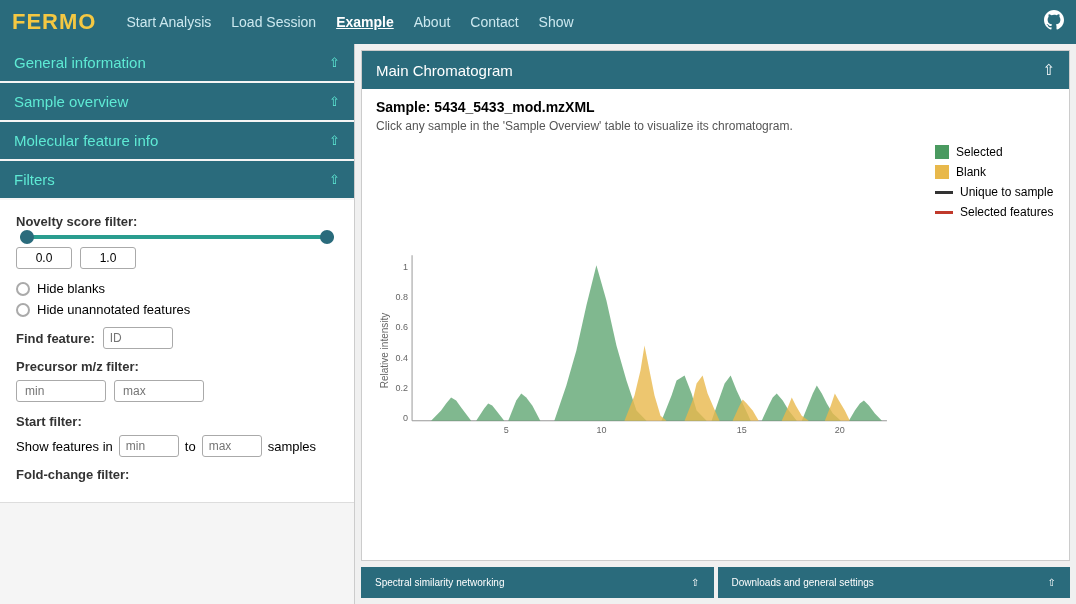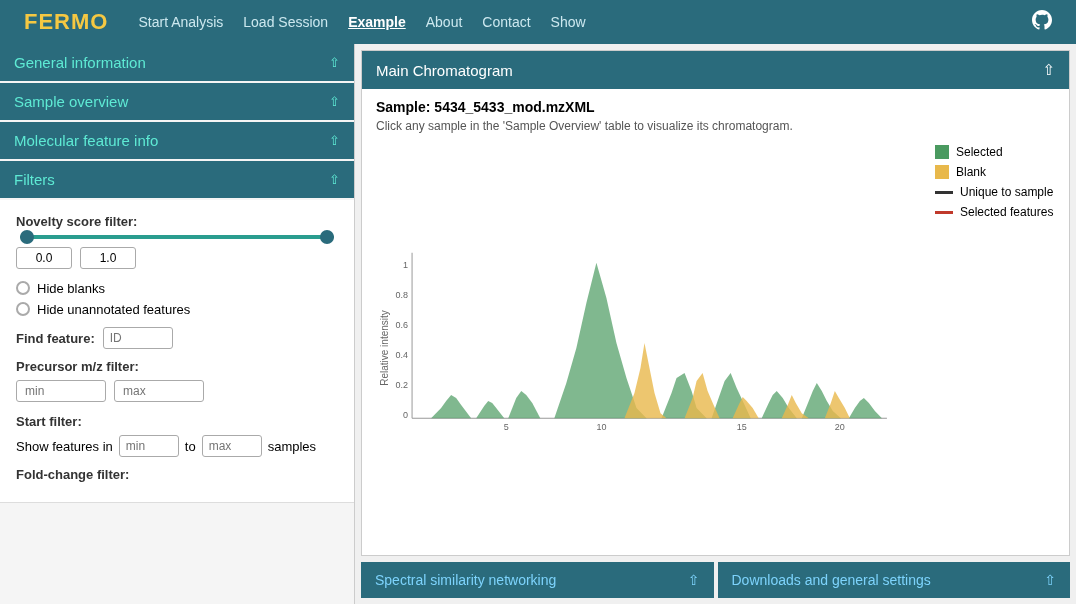--- a/index.html
+++ b/index.html
@@ -4,21 +4,21 @@
   <style>
     * { box-sizing: border-box; margin: 0; padding: 0; }
     body { font-family: Arial, sans-serif; font-size: 13px; background: #f0f0f0; }
 
     
     .navbar {
       background: #2a6b7c;
       display: flex;
       align-items: center;
       height: 44px;
-      padding: 0 24px;
+      padding: 0 12px;
       gap: 20px;
     }
     .navbar-logo {
       font-size: 22px;
       font-weight: bold;
       color: #fff;
       letter-spacing: 1px;
       margin-right: 10px;
     }
     .navbar-logo span { color: #f5c842; }
@@ -126,21 +126,21 @@
       padding: 3px 6px;
       border: 1px solid #aaa;
       border-radius: 3px;
       font-size: 12px;
       text-align: center;
     }
 
     
     .radio-row {
       display: flex;
-      align-items: flex-start;
+      align-items: flex-end;
       gap: 7px;
       margin-bottom: 6px;
     }
     .radio-dot {
       width: 14px; height: 14px;
       border-radius: 50%;
       border: 2px solid #aaa;
       background: #fff;
       flex-shrink: 0;
     }
@@ -277,26 +277,26 @@
 
     
     .bottom-panels {
       display: flex;
       gap: 0;
       margin: 0 6px 6px 6px;
     }
     .bottom-panel {
       flex: 1;
       background: #2a6b7c;
-      color: #7dd3fc;
+      color: #ffffff;
       display: flex;
       align-items: center;
       justify-content: space-between;
       padding: 10px 14px;
-      font-size: 14px;
+      font-size: 10px;
       font-weight: 500;
       cursor: pointer;
       margin-right: 4px;
     }
     .bottom-panel:last-child { margin-right: 0; }
   </style>
 </head>
 <body>
 
 <nav class="navbar">

